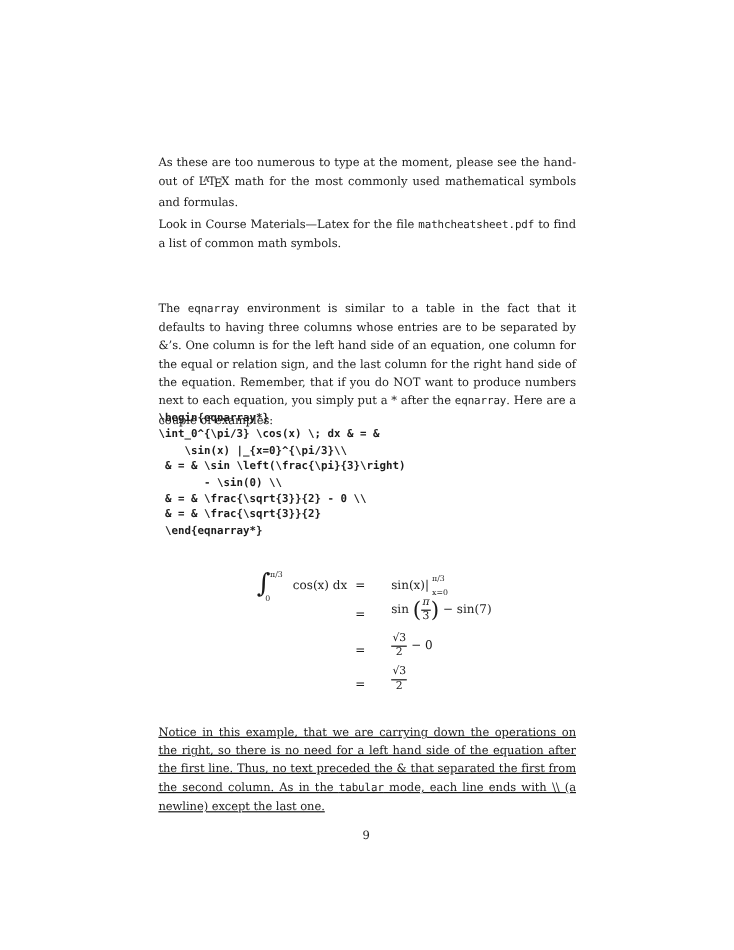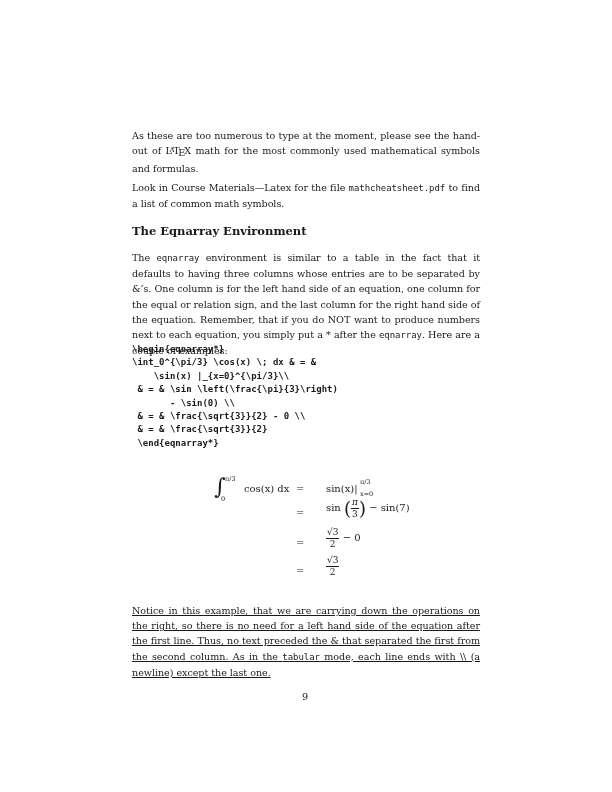--- a/index.html
+++ b/index.html
@@ -37,21 +37,20 @@
 <div class="page">
 
   <div class="p" style="top:128px;">
     <span>As these are too numerous to type at the moment, please see the hand-out of </span><span class="latex">L<span class="a">A</span>T<span class="e">E</span>X</span><span> math for the most commonly used mathematical symbols and formulas.</span>
   </div>
 
   <div class="p" style="top:180px;">
     <span>Look in Course Materials—Latex for the file </span><span class="tt">mathcheatsheet.pdf</span><span> to find a list of common math symbols.</span>
   </div>
 
-  <div class="h">The Eqnarray Environment</div>
 
   <div class="p" style="top:250px;">
     <span>The </span><span class="tt">eqnarray</span><span> environment is similar to a table in the fact that it defaults to having three columns whose entries are to be separated by &amp;’s. One column is for the left hand side of an equation, one column for the equal or relation sign, and the last column for the right hand side of the equation. Remember, that if you do NOT want to produce numbers next to each equation, you simply put a * after the </span><span class="tt">eqnarray</span><span>. Here are a couple of examples:</span>
   </div>
 
   <div class="code">\begin{eqnarray*}
 \int_0^{\pi/3} \cos(x) \; dx &amp; = &amp;
     \sin(x) |_{x=0}^{\pi/3}\\
  &amp; = &amp; \sin \left(\frac{\pi}{3}\right)
        - \sin(0) \\

